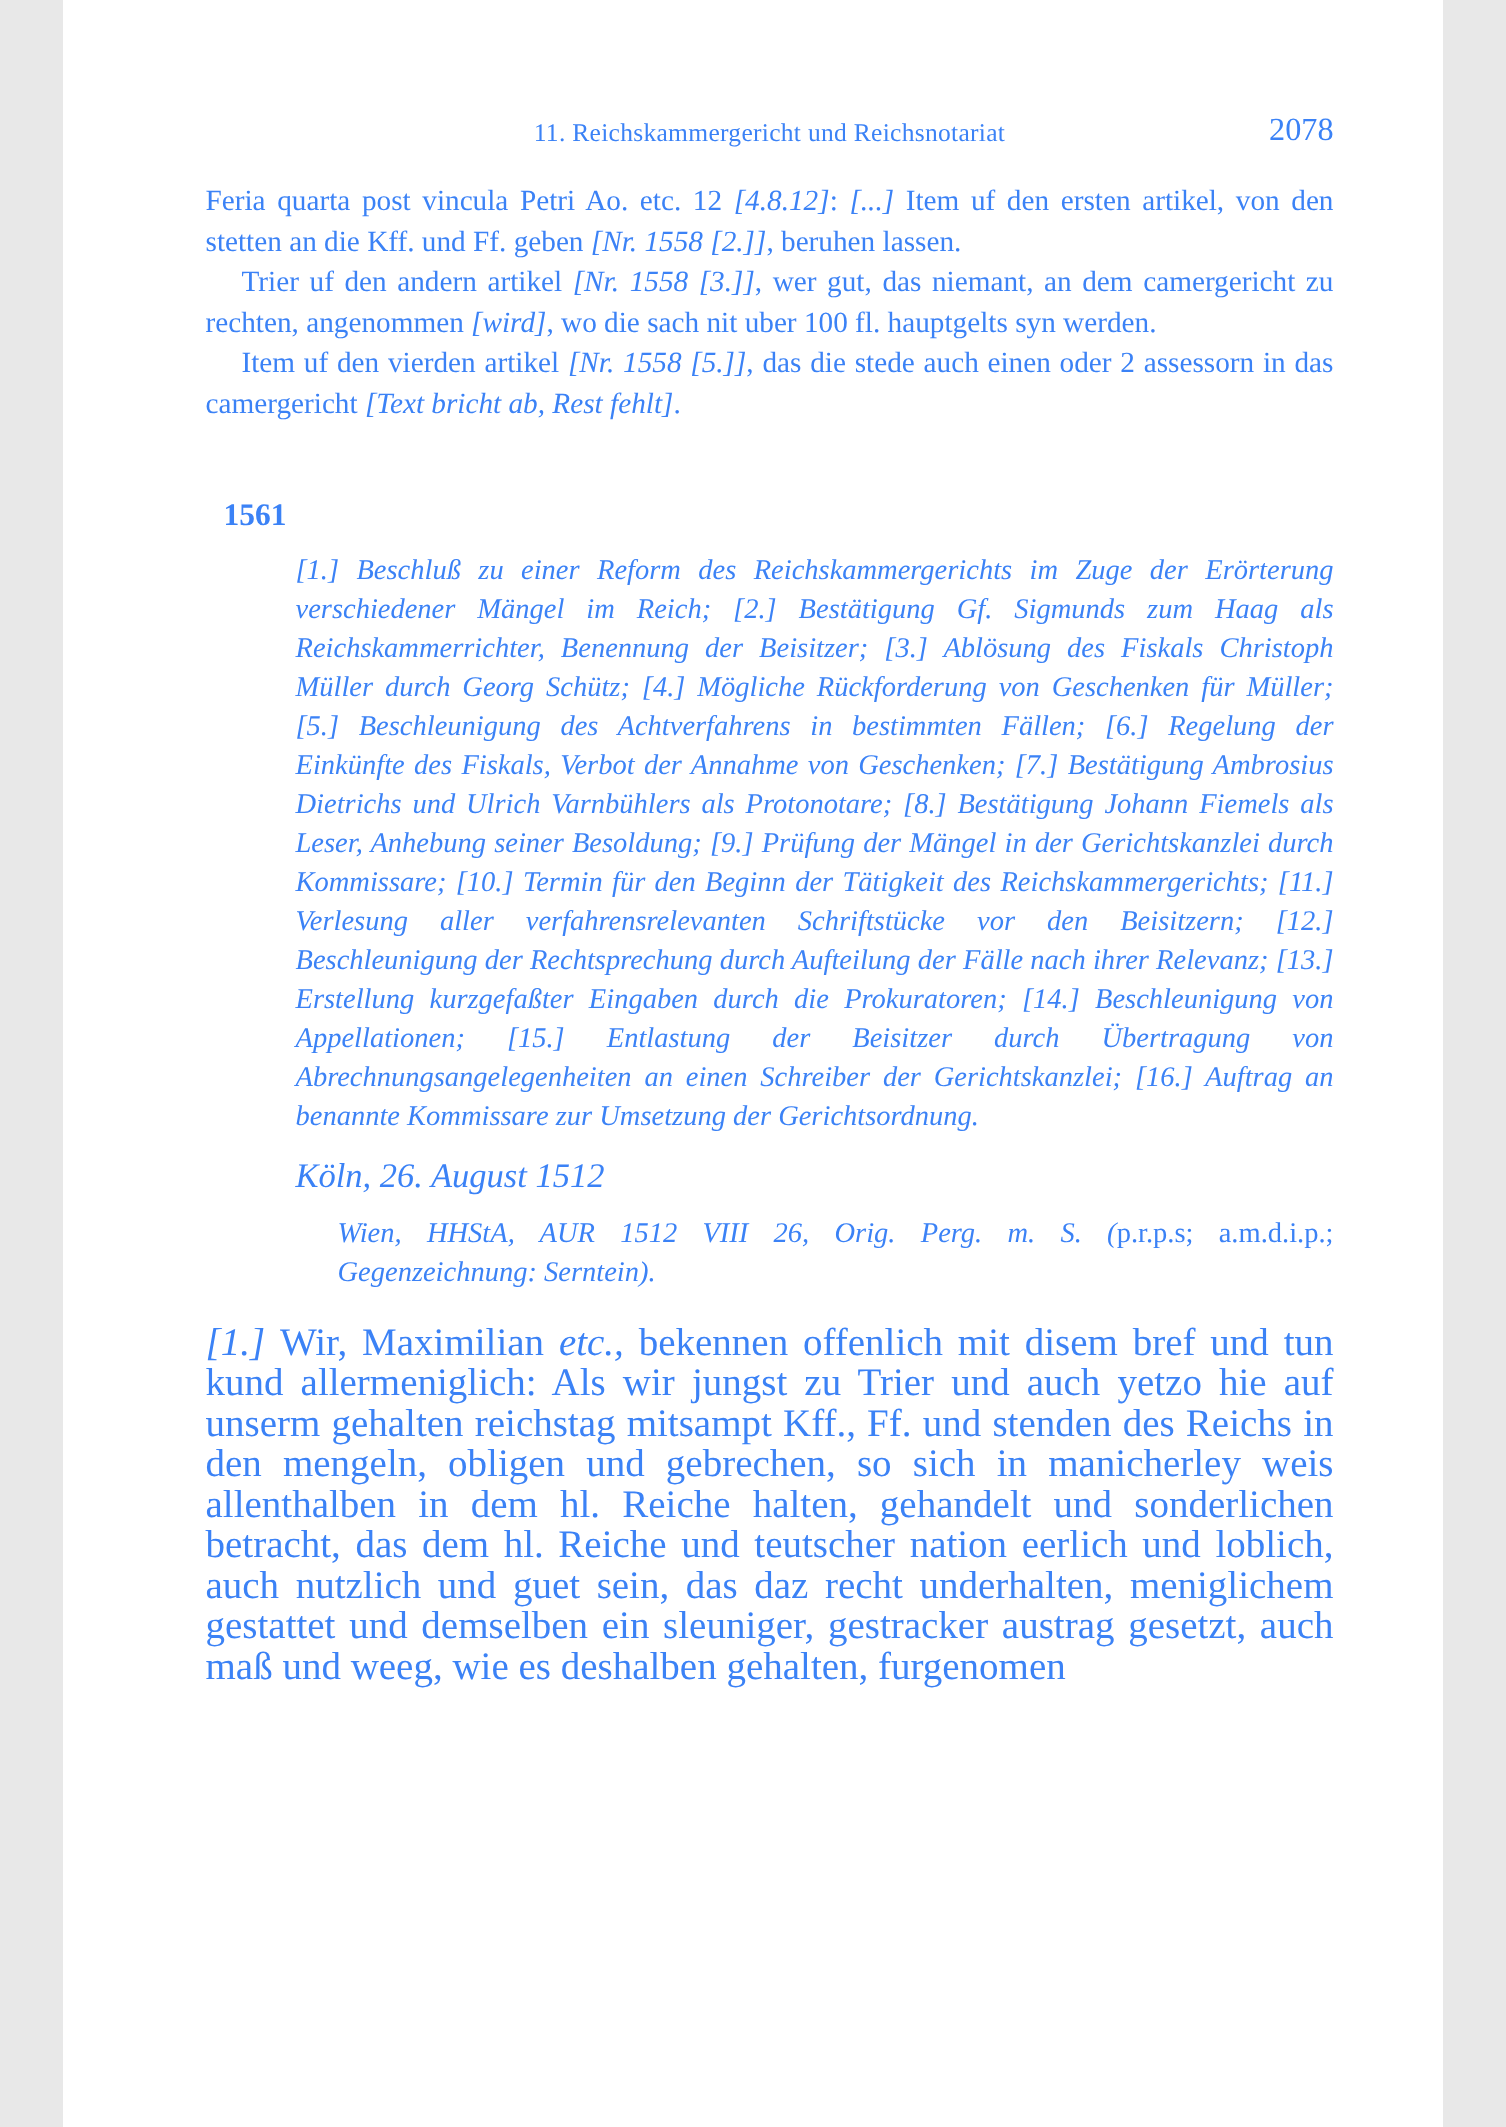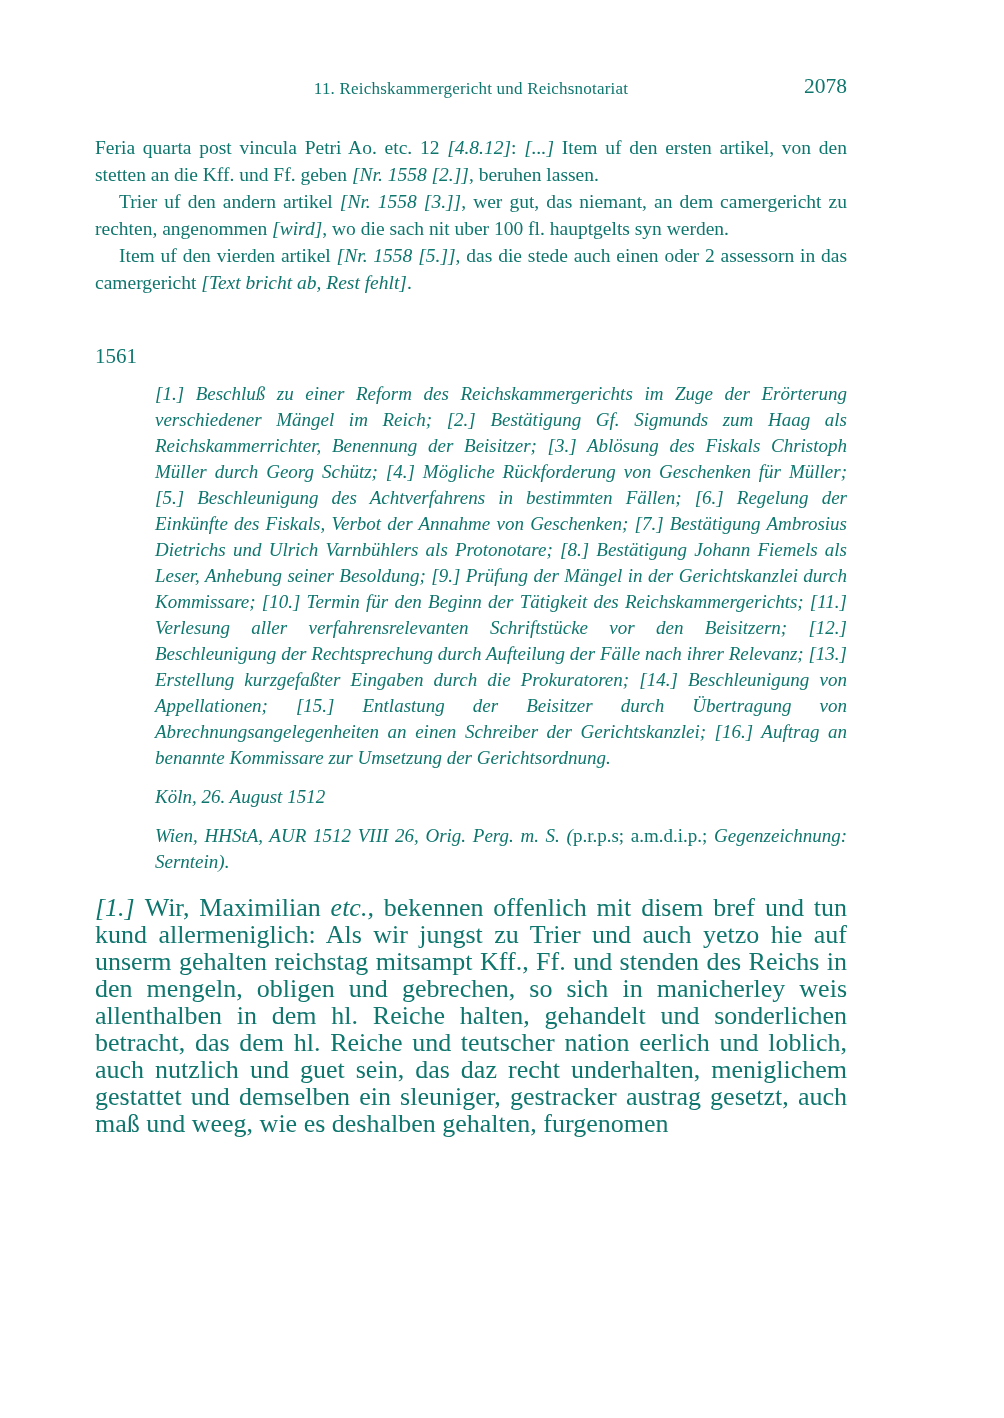--- a/index.html
+++ b/index.html
@@ -1,23 +1,23 @@
 <!DOCTYPE html>
 <html lang="de"><head>
 <meta charset="utf-8">
 <style>
   html, body { margin: 0; padding: 0; }
   body { background: #e8e8e8; }
   .page {
     position: relative;
-    width: 1004px;
+    width: 920px;
     height: 1418px;
     margin: 0 auto;
     background: #ffffff;
-    color: #0f766e;
+    color: #3b82f6;
     font-family: "Liberation Serif", "DejaVu Serif", serif;
     overflow: hidden;
   }
   .textcol {
     position: absolute;
     left: 95px;
     top: 76px;
     width: 752px;
   }
   
@@ -39,49 +39,50 @@
   }
   
   p {
     margin: 0;
     text-align: justify;
     hyphens: auto;
   }
   .it { font-style: italic; }
   
   .body-block {
-    margin-top: 26px;
+    margin-top: 13px;
     font-size: 19.5px;
     line-height: 27px;
   }
   .body-block p.indent { text-indent: 24px; }
   
   .entry-heading {
     display: flex;
     gap: 19px;
     margin-top: 47px;
     font-size: 21px;
-    font-weight: normal;
+    font-weight: bold;
     line-height: 26px;
+    margin-left: 12px;
   }
   
   .regest {
     margin-left: 60px;
     margin-top: 12px;
     font-size: 19px;
     line-height: 26px;
   }
   .dateline {
     margin-left: 60px;
     margin-top: 13px;
-    font-size: 19px;
+    font-size: 23px;
     line-height: 26px;
   }
   .source-line {
-    margin-left: 60px;
+    margin-left: 88px;
     margin-top: 13px;
     font-size: 19px;
     line-height: 26px;
   }
   .entry-body {
     margin-top: 19px;
     font-size: 26px;
     line-height: 27px;
   }
 </style>

